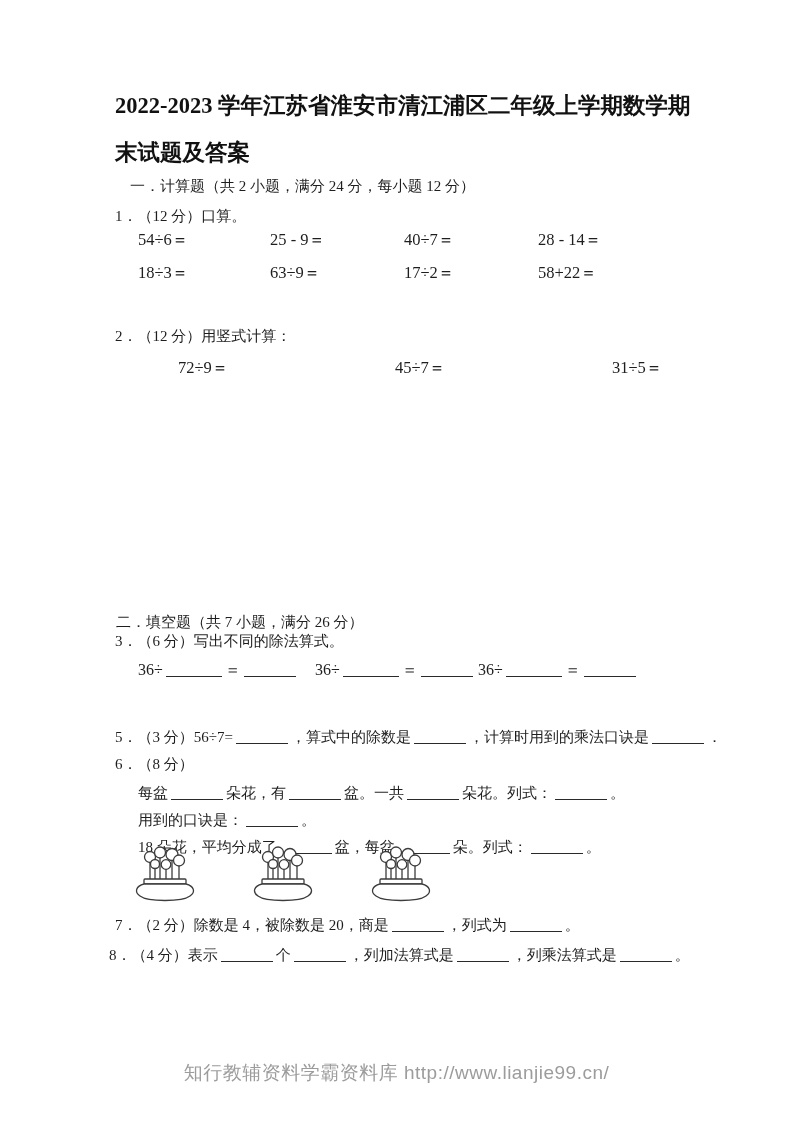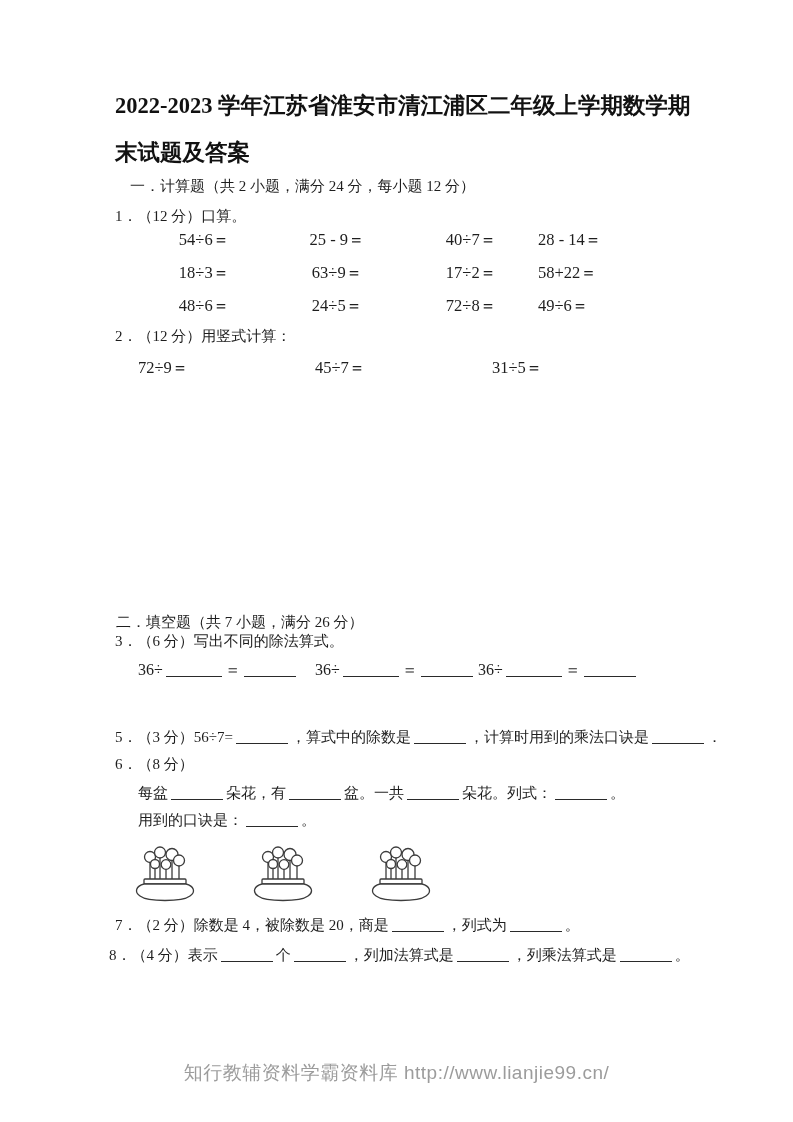--- a/index.html
+++ b/index.html
@@ -26,29 +26,29 @@
   .bl {
     display: inline-block;
     width: 52px; height: 14px;
     border-bottom: 1.2px solid #2a2a2a;
     margin: 0 3px; vertical-align: -2px;
   }
   .bl.wide { width: 56px; }
 
   
   #q1-grid { top: 229px; left: 138px; width: 600px; }
-  .q1-row { display: flex; height: 33px; text-align: center; }
+  .q1-row { display: flex; height: 33px; }
   .q1-row .cell { font-size: 16.5px; white-space: nowrap; }
   .q1-row .cell:nth-child(1) { width: 132px; }
   .q1-row .cell:nth-child(2) { width: 134px; }
   .q1-row .cell:nth-child(3) { width: 134px; }
 
   
   .q2-row { display: flex; left: 138px; width: 600px; }
-  .q2-row .cell { font-size: 16.5px; white-space: nowrap; }
+  .q2-row .cell { font-size: 16.5px; white-space: nowrap; margin-left: 40px; }
   .q2-row .cell:nth-child(1) { width: 177px; }
   .q2-row .cell:nth-child(2) { width: 177px; }
   #q2-row1 { top: 357px; }
   #q2-row2 { top: 470px; }
 
   
   #q3-eqrow { top: 660px; left: 138px; display: flex; }
   #q3-eqrow .eqcell { font-size: 16px; white-space: nowrap; }
   #q3-eqrow .eqcell:nth-child(1) { width: 177px; }
   #q3-eqrow .eqcell:nth-child(2) { width: 163px; }
@@ -84,26 +84,20 @@
       <span class="cell">25 - 9＝</span>
       <span class="cell">40÷7＝</span>
       <span class="cell">28 - 14＝</span>
     </div>
     <div class="q1-row">
       <span class="cell">18÷3＝</span>
       <span class="cell">63÷9＝</span>
       <span class="cell">17÷2＝</span>
       <span class="cell">58+22＝</span>
     </div>
-    <div class="q1-row">
-      <span class="cell">48÷6＝</span>
-      <span class="cell">24÷5＝</span>
-      <span class="cell">72÷8＝</span>
-      <span class="cell">49÷6＝</span>
-    </div>
   </div>
 
   <div class="abs q-label" style="top:327px;left:115px;">2．（12 分）用竖式计算：</div>
 
   <div id="q2-row1" class="abs q2-row">
     <span class="cell">72÷9＝</span>
     <span class="cell">45÷7＝</span>
     <span class="cell">31÷5＝</span>
   </div>
 
@@ -120,20 +114,23 @@
   <div class="abs body-line" style="top:727px;left:115px;">
     <span>5．（3 分）56÷7=</span><span class="bl"></span><span>，算式中的除数是</span><span class="bl"></span><span>，计算时用到的乘法口诀是</span><span class="bl"></span><span>．</span>
   </div>
 
   <div class="abs q-label" style="top:755px;left:115px;">6．（8 分）</div>
   <div class="abs body-line" style="top:783px;left:138px;">
     <span>每盆</span><span class="bl"></span><span>朵花，有</span><span class="bl"></span><span>盆。一共</span><span class="bl"></span><span>朵花。列式：</span><span class="bl"></span><span>。</span>
   </div>
   <div class="abs body-line" style="top:810px;left:138px;">
     <span>用到的口诀是：</span><span class="bl"></span><span>。</span>
+  </div>
+  <div class="abs body-line" style="top:837px;left:138px;">
+    <span>18 朵花，平均分成了</span><span class="bl"></span><span>盆，每盆</span><span class="bl"></span><span>朵。列式：</span><span class="bl"></span><span>。</span>
   </div>
 
   <div id="pots-row" class="abs">
     <span class="pot">
       <svg width="64" height="58" viewBox="0 0 64 58" fill="none" stroke="#3c3c3c" stroke-width="1.3">
         <line x1="17" y1="16" x2="17" y2="34"></line>
           <line x1="22" y1="21" x2="22" y2="34"></line>
           <line x1="27" y1="11" x2="27" y2="34"></line>
           <line x1="33" y1="22" x2="33" y2="34"></line>
           <line x1="39" y1="13" x2="39" y2="34"></line>

